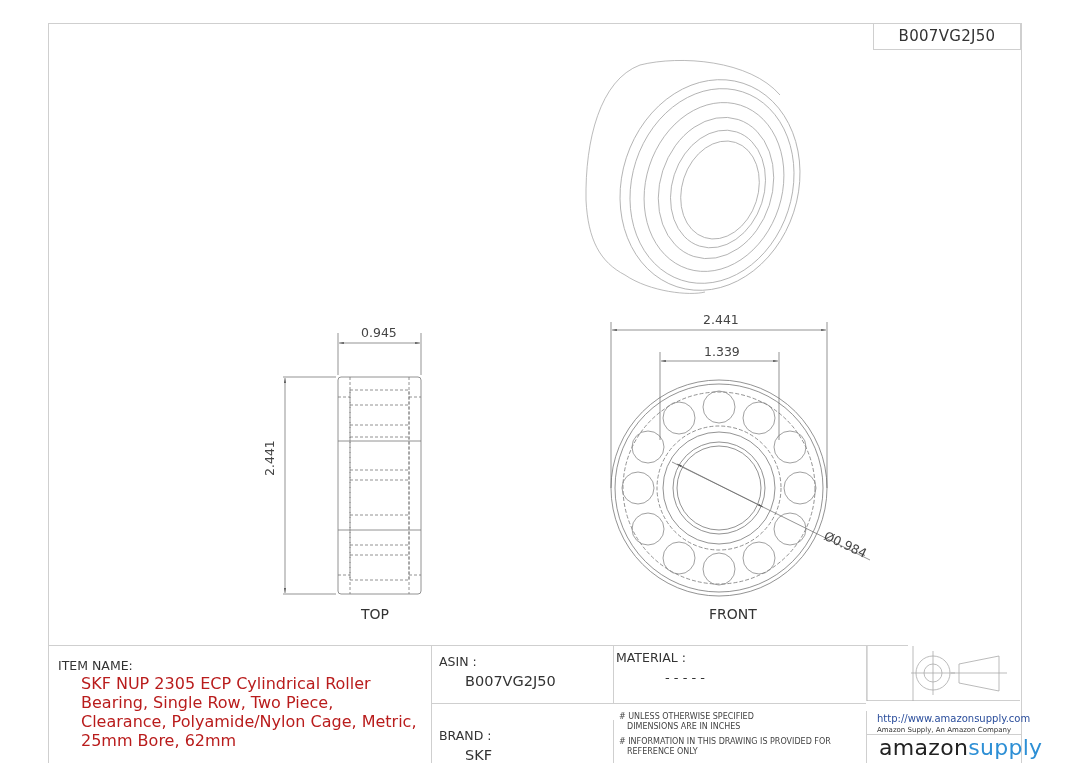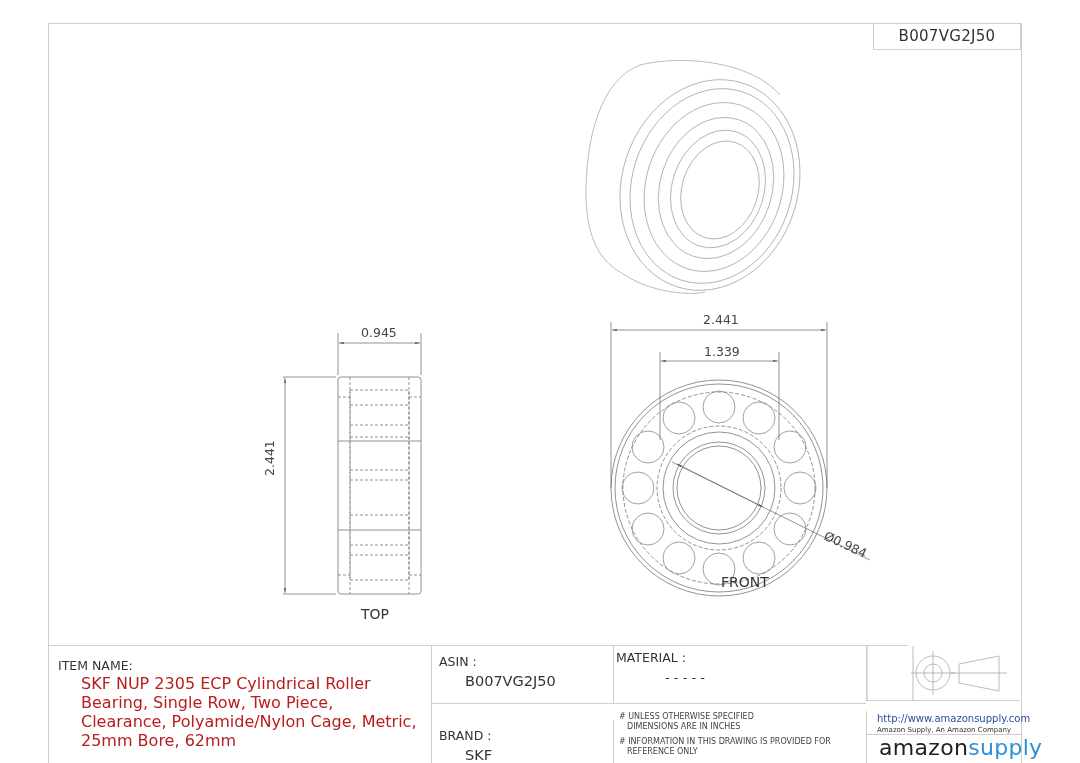--- a/index.html
+++ b/index.html
@@ -115,21 +115,21 @@
   </g>
 </svg>
 
 <div class="dim" style="left:361px;top:325px;">0.945</div>
 <div class="dim" style="left:262px;top:476px;transform:rotate(-90deg);transform-origin:left top;">2.441</div>
 <div class="view-label" style="left:361px;top:606px;">TOP</div>
 
 <div class="dim" style="left:703px;top:312px;">2.441</div>
 <div class="dim" style="left:704px;top:344px;">1.339</div>
 <div class="dim" style="left:828px;top:528px;transform:rotate(25deg);transform-origin:left top;">Ø0.984</div>
-<div class="view-label" style="left:709px;top:574px;margin-left:12px;">FRONT</div>
+<div class="view-label" style="left:709px;top:606px;">FRONT</div>
 
 <div class="titleblock">
   <div class="tb-cell" style="left:0;top:0;width:384px;height:118px;border-right:1px solid #cfcfcf;padding:12px 0 0 10px;">
     <div class="lbl">ITEM NAME:</div>
     <div style="padding-left:23px;margin-top:1px;">
       <div class="item-name-text">SKF NUP 2305 ECP Cylindrical Roller Bearing, Single Row, Two Piece,</div>
       <div class="item-name-text">Clearance, Polyamide/Nylon Cage, Metric, 25mm Bore, 62mm</div>
 
     </div>
   </div>

